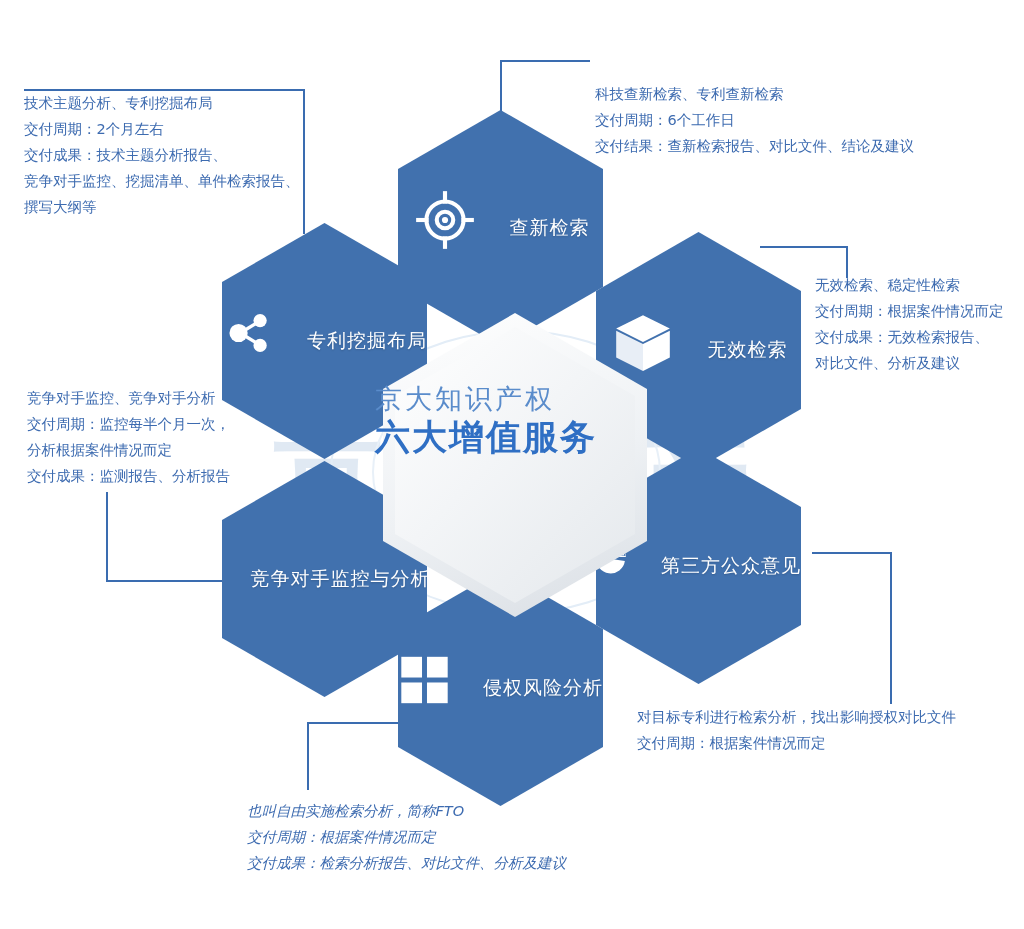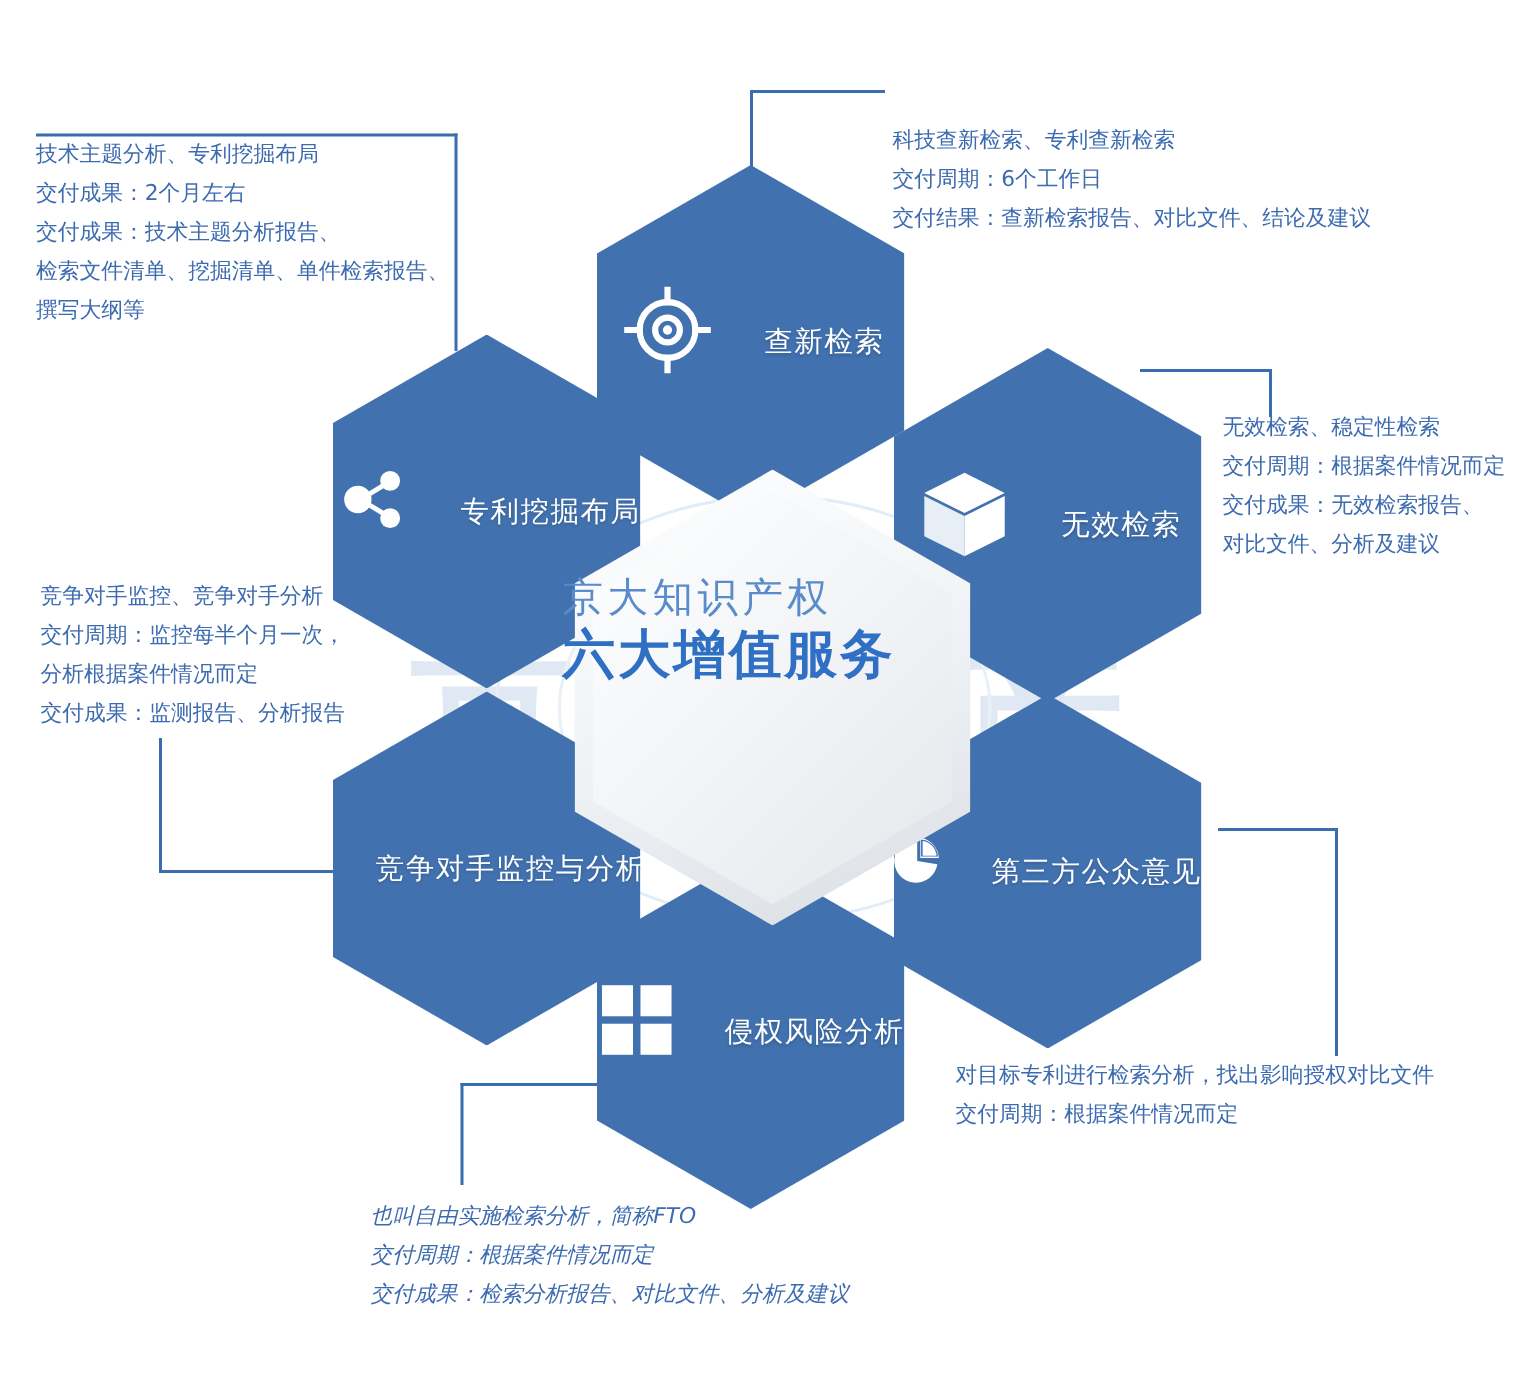--- a/index.html
+++ b/index.html
@@ -243,21 +243,21 @@
         <line x1="52" y1="40" x2="52" y2="30"></line>
         <line x1="12" y1="31" x2="52" y2="31"></line>
       </g>
       <polygon points="32,16 50,40 38,40 38,40 26,40 14,40" fill="#ffffff"></polygon>
       <polygon points="32,22 44,38 20,38" fill="#4171ae"></polygon>
       <rect x="27" y="30" width="10" height="10" fill="#ffffff"></rect>
     </svg>
     <div class="hex-label">竞争对手监控与分析</div>
   </div>
 
-  <div class="hex shadowed" style="left:596px; top:463px;">
+  <div class="hex shadowed" style="left:596px; top:448px;">
     <svg class="ico" viewBox="0 0 64 64">
       <path d="M30,34 L30,6 A28,28 0 1,0 56,38 L30,34 Z" fill="#ffffff"></path>
       <path d="M34,4 A28,28 0 0,1 58,30 L34,30 Z" fill="#ffffff"></path>
       <path d="M36,2 A30,30 0 0,1 62,30 L36,30 Z" fill="none"></path>
       <path d="M35,6 L35,28 L57,28 A24,24 0 0,0 35,6 Z" fill="#4171ae"></path>
       <path d="M37,8 L37,27 L55,27 A21,21 0 0,0 37,8 Z" fill="#ffffff"></path>
     </svg>
     <div class="hex-label">第三方公众意见</div>
   </div>
 
@@ -273,23 +273,23 @@
 
   <div class="hex-center-ring"></div>
   <div class="hex-center"></div>
   <div class="center-text">
     <div class="center-line1">京大知识产权</div>
     <div class="center-line2">六大增值服务</div>
   </div>
 
   <div class="note" style="left:24px; top:90px;">
     <div>技术主题分析、专利挖掘布局</div>
-    <div>交付成果：2个月左右</div>
+    <div>交付周期：2个月左右</div>
     <div>交付成果：技术主题分析报告、</div>
-    <div>检索文件清单、挖掘清单、单件检索报告、</div>
+    <div>竞争对手监控、挖掘清单、单件检索报告、</div>
     <div>撰写大纲等</div>
   </div>
 
   <div class="note" style="left:595px; top:81px;">
     <div>科技查新检索、专利查新检索</div>
     <div>交付周期：6个工作日</div>
     <div>交付结果：查新检索报告、对比文件、结论及建议</div>
   </div>
 
   <div class="note" style="left:815px; top:272px;">

